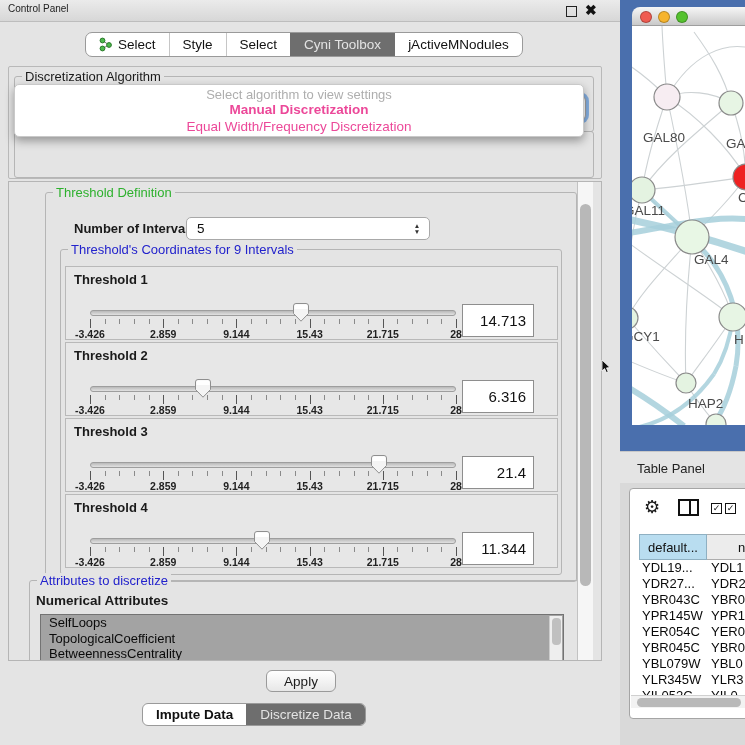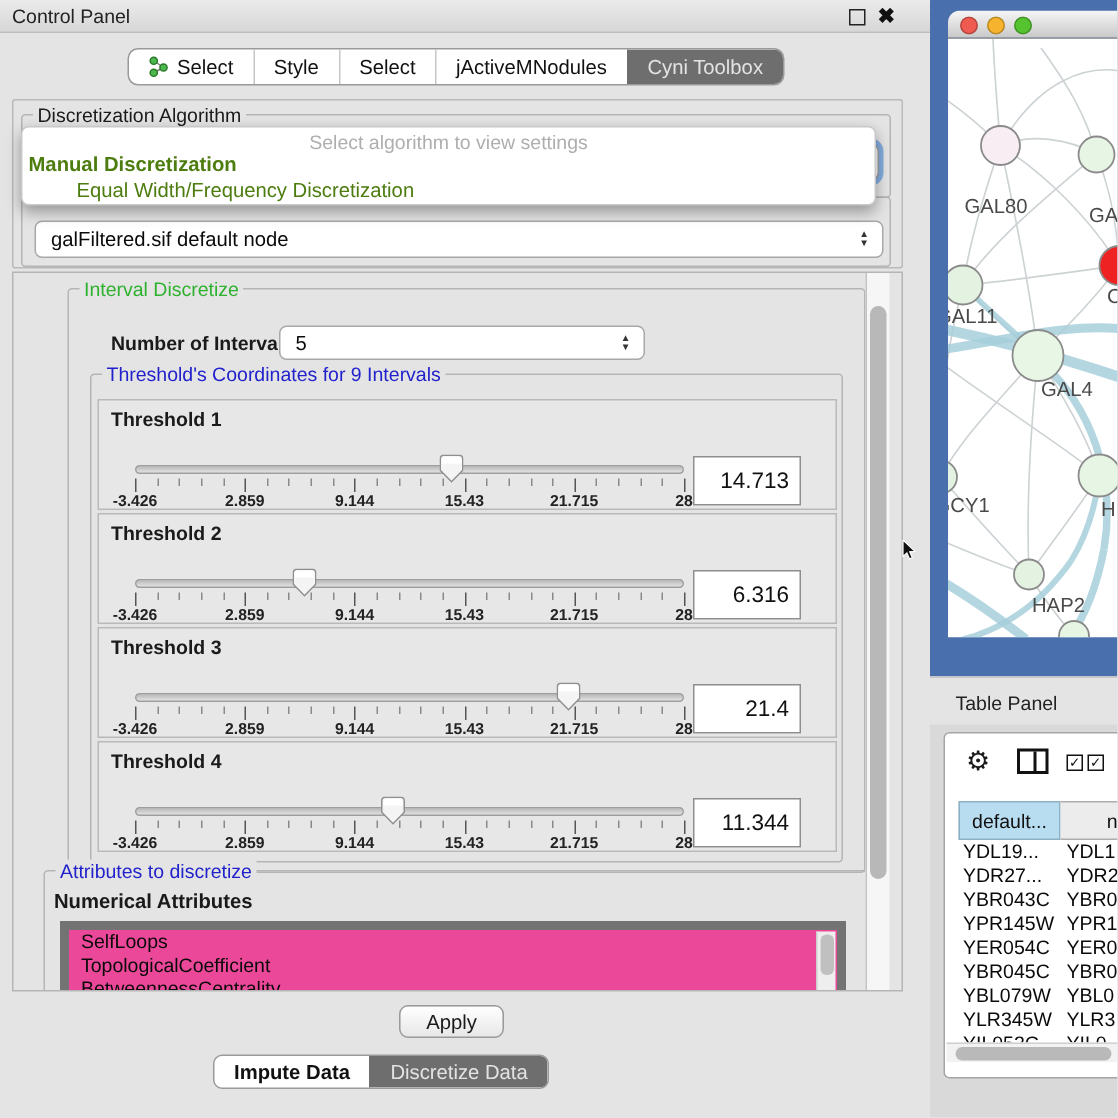--- a/index.html
+++ b/index.html
@@ -3,42 +3,42 @@
 <meta charset="utf-8">
 <style>
   * { margin:0; padding:0; box-sizing:border-box; }
   html,body { width:745px; height:745px; }
   body { font-family:"Liberation Sans", sans-serif; font-size:13px; color:#1a1a1a; background:#e4e4e4; }
   #root { position:relative; width:745px; height:745px; overflow:hidden; background:#e4e4e4; }
   .abs { position:absolute; }
 
   
   #cp-titlebar { left:0; top:0; width:620px; height:22px; background:linear-gradient(#ebebeb,#d7d7d7); border-bottom:1px solid #bdbdbd; }
-  #cp-title { left:8px; top:3px; font-size:13px; color:#222; }
+  #cp-title { left:8px; top:3px; font-size:10px; color:#222; }
   #cp-float { left:566px; top:6px; width:11px; height:11px; border:1.5px solid #222; background:transparent; }
   #cp-close { left:585px; top:2px; font-size:14px; font-weight:bold; color:#111; }
 
   #top-tabbar { left:85px; top:32px; height:25px; display:inline-flex; background:#fff; border:1px solid #9a9a9a; border-radius:7px; overflow:hidden; align-items:stretch; }
   .tab { display:flex; align-items:center; padding:0 13px; font-size:13.5px; color:#111; white-space:nowrap; }
   .tab + .tab { border-left:1px solid #c6c6c6; }
   .tab.sel { background:#6e6e6e; color:#e3e3e3; border-left:1px solid #6e6e6e; }
   .tab.sel + .tab { border-left:1px solid #6e6e6e; }
   .tab .ticon { margin-right:6px; display:inline-flex; }
 
   .group { border:1px solid #b5b5b5; border-radius:3px; }
   .gtitle { position:absolute; top:-8px; left:7px; background:#e4e4e4; padding:0 3px; font-size:13px; white-space:nowrap; }
   .gtitle.green { color:#2eb12e; }
   .gtitle.blue { color:#2222cc; }
 
   #outer-top { left:8px; top:66px; width:594px; height:113px; border:1px solid #b9b9b9; border-radius:2px; }
   #algo-group { left:14px; top:76px; width:580px; height:56px; }
   #algo-combo { left:22px; top:95px; width:564px; height:26px; background:#fff; border:1px solid #9f9f9f; border-radius:6px; box-shadow:0 0 0 3px rgba(100,155,220,.75); }
   #algo-popup { left:14px; top:84px; width:570px; height:53px; background:#fff; border:1px solid #c9c9c9; border-radius:5px; box-shadow:0 4px 10px rgba(0,0,0,.35); z-index:5; }
   #algo-prompt { left:0; top:2px; width:100%; text-align:center; color:#aeaeae; font-size:13px; }
-  .popup-opt { position:absolute; left:4px; width:560px; font-size:13.5px; color:#4d7c0f; }
+  .popup-opt { position:absolute; left:4px; width:560px; font-size:13.5px; color:#ec4899;text-align:center; }
   .popup-opt.bold { font-weight:bold; }
 
   #tabledata-group { left:14px; top:131px; width:580px; height:47px; }
   .combo { background:#fff; border:1px solid #a8a8a8; border-radius:5px; display:flex; align-items:center; }
   .combo .ctext { padding-left:10px; font-size:13.5px; color:#0a0a0a; flex:1; overflow:hidden; white-space:nowrap; }
   .spinner { width:14px; display:flex; flex-direction:column; align-items:center; justify-content:center; line-height:5.5px; font-size:6.5px; color:#333; margin-right:5px; }
   #tabledata-combo { position:absolute; left:8px; top:15px; width:566px; height:25px; }
 
   #scrollpanel { left:8px; top:181px; width:594px; height:480px; border:1px solid #b5b5b5; background:#e4e4e4; overflow:hidden; }
   #vscroll { left:568px; top:0; width:16px; height:478px; background:#f6f6f6; border-left:1px solid #c2c2c2; }
@@ -55,21 +55,21 @@
   .thr-thumb { position:absolute; top:36px; width:16px; height:19px; margin-left:-8px; }
   .thr-ticks { position:absolute; left:0; top:52px; width:366px; height:9px; }
   .tick { position:absolute; top:0; width:1px; height:5px; background:#8a8a8a; }
   .tick.major { height:9px; background:#555; }
   .thr-scale { position:absolute; left:0; top:61px; width:366px; height:11px; }
   .scale-lab { position:absolute; transform:translateX(-50%); font-size:10.5px; font-weight:bold; color:#222; white-space:nowrap; }
   .thr-value { position:absolute; left:396px; top:37px; width:72px; height:33px; background:#fff; border:1px solid #8e8e8e; font-size:15px; color:#111; display:flex; align-items:center; justify-content:flex-end; padding-right:7px; }
 
   #attr-group { left:20px; top:398px; width:550px; height:110px; }
   #attr-sub { left:6px; top:12px; font-weight:bold; font-size:13.5px; }
-  #attr-list { left:10px; top:33px; width:524px; height:80px; background:#ec4899; border:6px solid #737373; overflow:hidden; }
+  #attr-list { left:10px; top:33px; width:524px; height:80px; background:#a3a3a3; border:1px solid #737373; overflow:hidden; }
   .attr-item { padding-left:8px; font-size:13px; line-height:15.5px; color:#0a0a0a; }
   #attr-scroll { position:absolute; right:1px; top:1px; width:13px; height:46px; background:#eee; border-left:1px solid #ccc; }
   #attr-scroll .thumb { position:absolute; left:2px; top:2px; width:9px; height:27px; background:#c0c0c0; border-radius:4px; }
 
   #apply-btn { left:266px; top:670px; width:70px; height:22px; background:linear-gradient(#ffffff,#e7e7e7); border:1px solid #9a9a9a; border-radius:6px; font-size:13.5px; display:flex; align-items:center; justify-content:center; }
 
   #bottom-tabbar { left:142px; top:703px; height:23px; display:inline-flex; background:#fff; border:1px solid #9a9a9a; border-radius:6px; overflow:hidden; }
   #bottom-tabbar .tab { font-size:13.5px; font-weight:bold; }
   #bottom-tabbar .tab.sel { font-weight:normal; }
 
@@ -128,57 +128,50 @@
           </svg>
         </span>
         <span>Select</span>
       </div>
       <div class="tab">
         <span>Style</span>
       </div>
       <div class="tab">
         <span>Select</span>
       </div>
+      <div class="tab sel">
+        <span>Cyni Toolbox</span>
+      </div>
       <div class="tab">
         <span>jActiveMNodules</span>
-      </div>
-      <div class="tab sel">
-        <span>Cyni Toolbox</span>
       </div>
     </div>
 
   <div class="abs" id="outer-top"></div>
 
   <div class="abs group" id="algo-group">
     <div class="gtitle">Discretization Algorithm</div>
   </div>
   <div class="abs" id="algo-combo"></div>
 
   <div class="abs" id="algo-popup">
     <div class="abs" id="algo-prompt">Select algorithm to view settings</div>
     <div id="algo-options">
         <div class="popup-opt bold" style="top: 17px;">Manual Discretization</div>
-        <div class="popup-opt" style="top: 34px; margin-left: 32px;">Equal Width/Frequency Discretization</div>
+        <div class="popup-opt" style="top: 34px;">Equal Width/Frequency Discretization</div>
       </div>
   </div>
 
   <div class="abs group" id="tabledata-group">
     <div class="gtitle">Table Data</div>
-    <div class="combo" id="tabledata-combo">
-      <span class="ctext">galFiltered.sif default node</span>
-      <span class="spinner">
-          <span>▲</span>
-          <span>▼</span>
-        </span>
-    </div>
   </div>
 
   <div class="abs" id="scrollpanel">
     <div class="abs group" id="interval-group">
-      <div class="gtitle green">Interval Discretize</div>
+      <div class="gtitle green">Threshold Definition</div>
       <div class="abs" id="noi-label">Number of Intervals</div>
       <div class="combo" id="noi-combo">
         <span class="ctext">5</span>
         <span class="spinner">
             <span>▲</span>
             <span>▼</span>
           </span>
       </div>
       <div class="abs group" id="thr-group">
         <div class="gtitle blue">Threshold's Coordinates for 9 Intervals</div>

